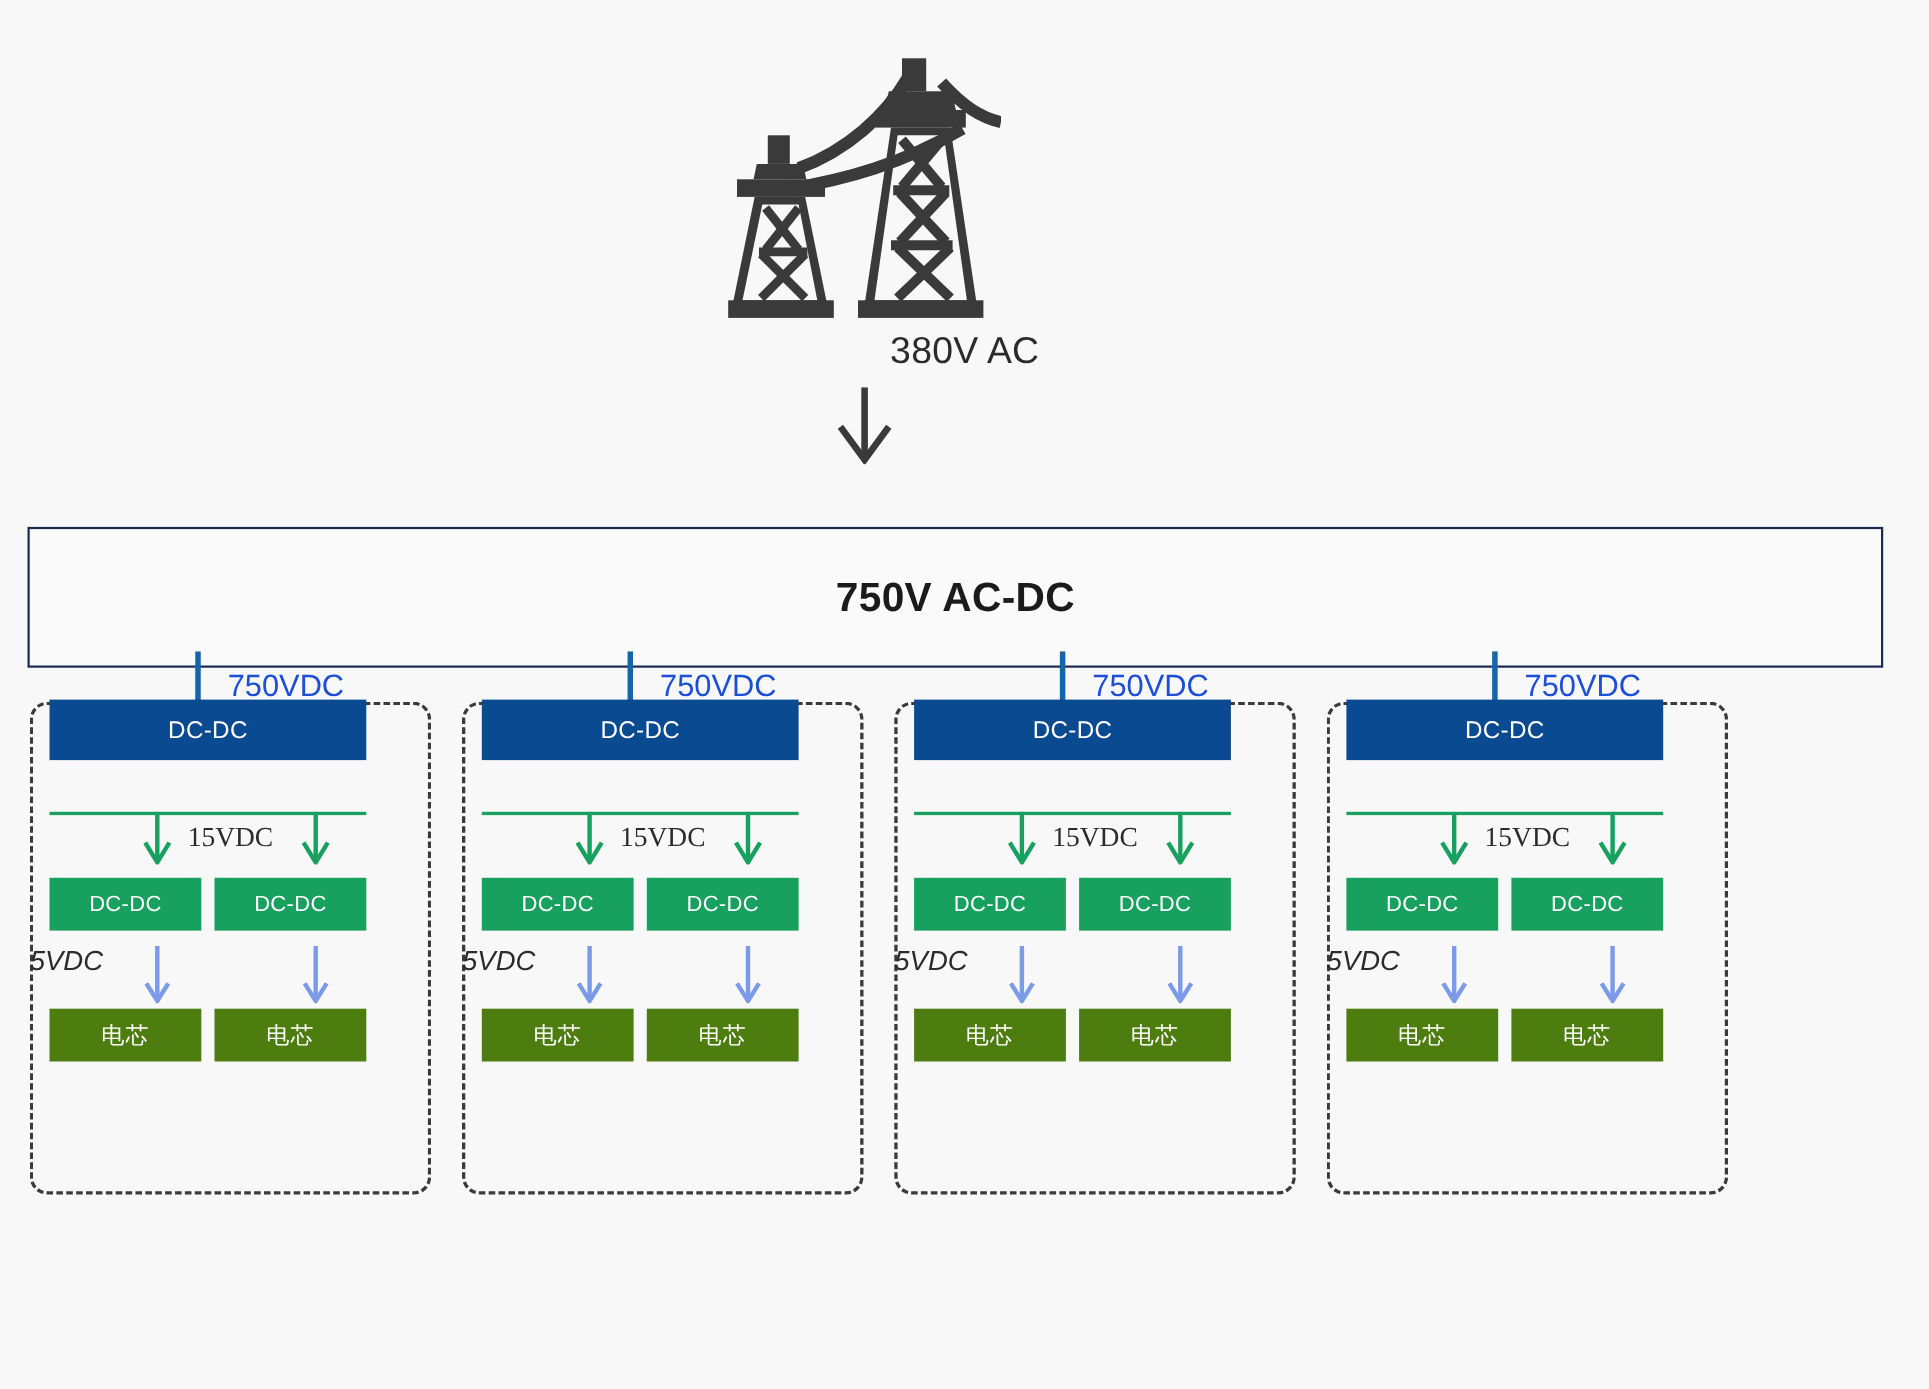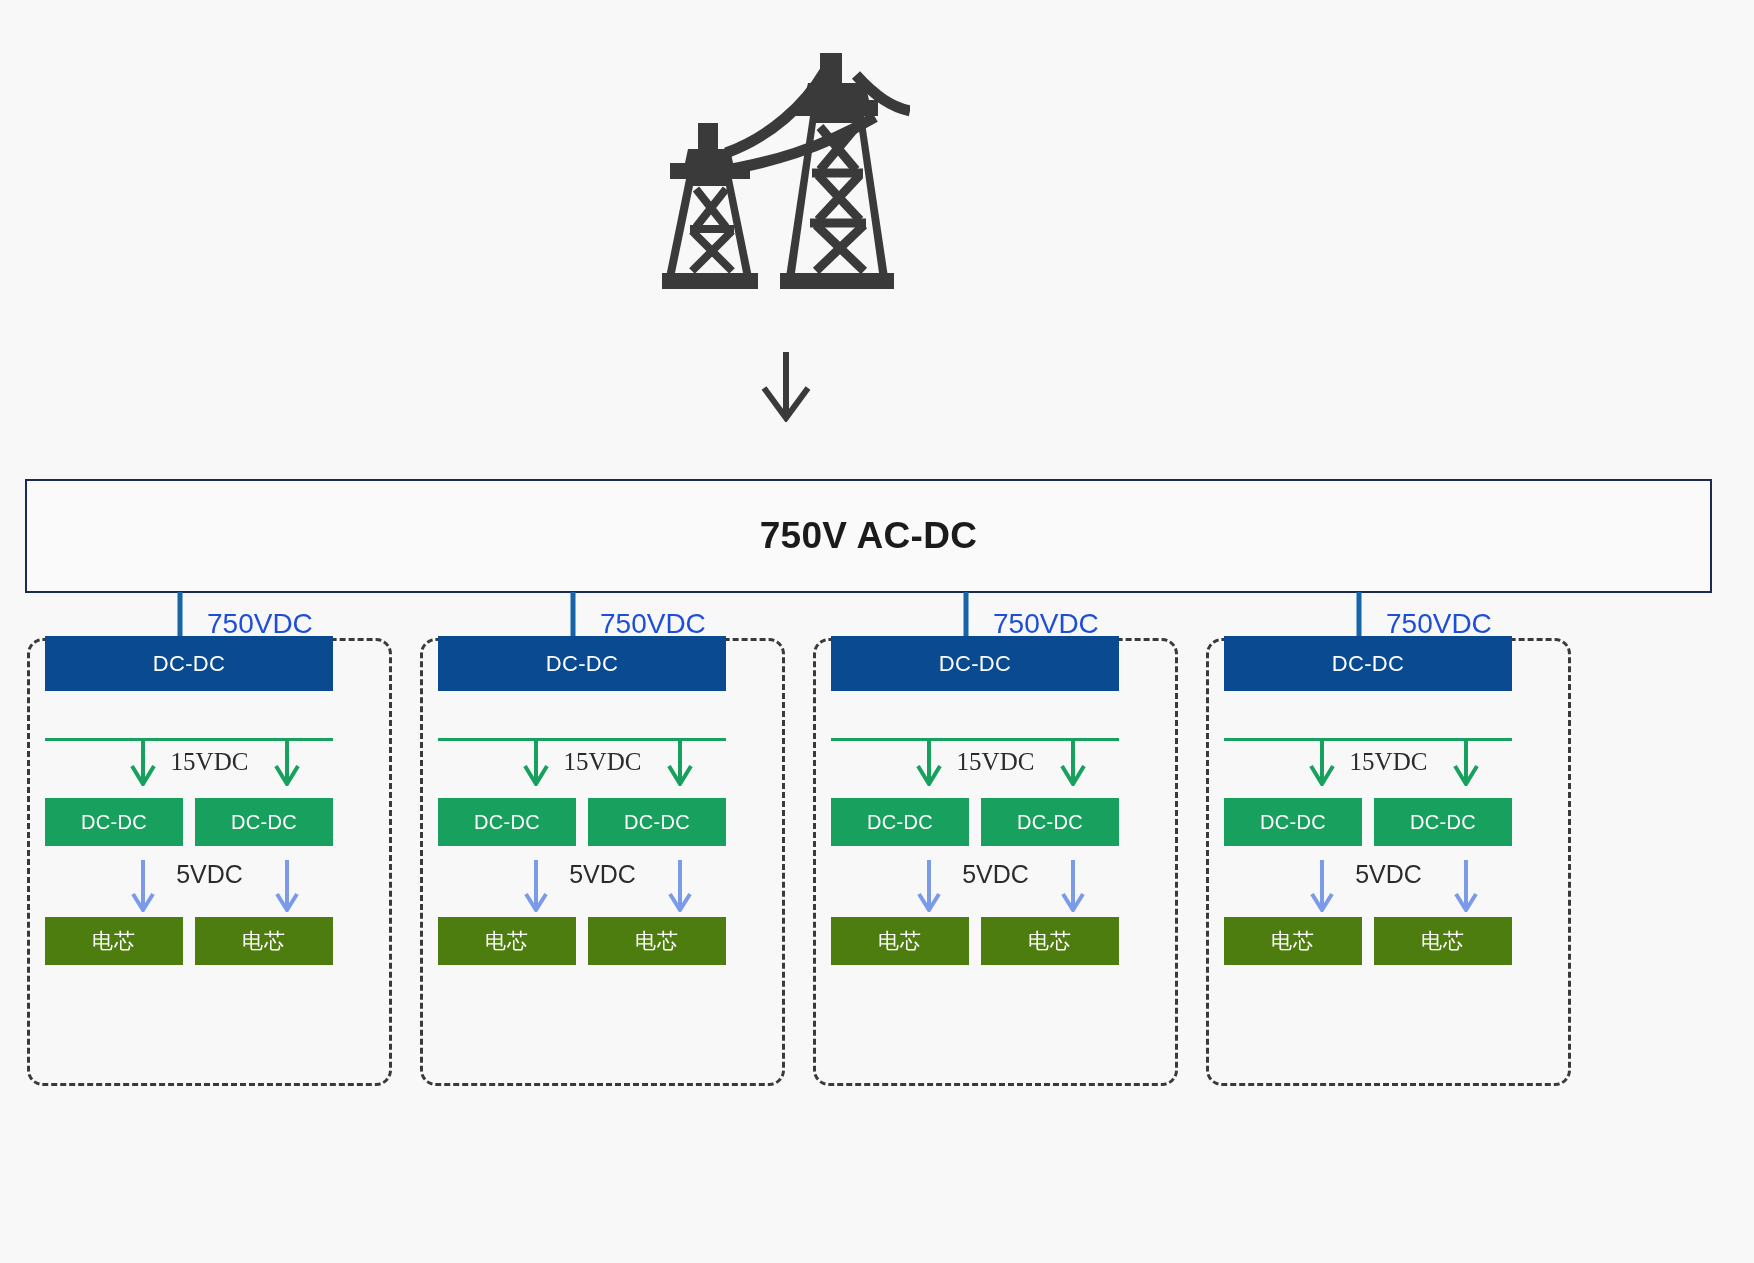--- a/index.html
+++ b/index.html
@@ -22,21 +22,21 @@
     text-align:center;
     font-size:34px;color:#2b2b2b;letter-spacing:.2px;
   }
 
   
   .feed-arrow{position:absolute;left:756px;top:352px;width:60px;height:70px;}
 
   
   .acdc-bar{
     position:absolute;left:25px;top:479px;
-    width:1687px;height:114px;
+    width:1687px;height:128px;
     background:#fafafa;
     border:2px solid #1b2a52;
     box-sizing:border-box;
     display:flex;align-items:center;justify-content:center;
   }
   .acdc-bar .acdc-title{
     font-size:37px;font-weight:bold;color:#1b1b1b;letter-spacing:.3px;
   }
 
   
@@ -98,22 +98,22 @@
     font-size:20px;letter-spacing:.3px;
   }
   .dcdc-green.g1{left:18px;}
   .dcdc-green.g2{left:168px;}
 
   
   .cell-arrow{position:absolute;width:24px;height:52px;top:268px;}
   .cell-arrow.c1{left:104px;}
   .cell-arrow.c2{left:248px;}
   .low-label{
-    position:absolute;left:0;top:268px;width:365px;text-align:center;
-    font-size:25px;color:#2b2b2b;pointer-events:none;
+    position:absolute;left:0;top:268px;width:365px;text-align:left;
+    font-size:25px;color:#2b2b2b;pointer-events:none;font-style:italic;
   }
 
   
   .cell-box{
     position:absolute;top:325px;
     width:138px;height:48px;
     background:#4d7c0f;color:#ffffff;
     display:flex;align-items:center;justify-content:center;
     font-size:21px;letter-spacing:1px;
     font-family:"DejaVu Sans","Liberation Sans",sans-serif;
@@ -162,20 +162,21 @@
         </g>
         <rect x="2" y="228" width="96" height="16"></rect>
 
         <path d="M 66,108 C 110,92 145,60 165,26" stroke="#3a3a3a" stroke-width="11" fill="none"></path>
         <path d="M 55,127 C 110,118 160,104 215,72" stroke="#3a3a3a" stroke-width="11" fill="none"></path>
         <path d="M 196,30 C 216,52 232,62 250,66" stroke="#3a3a3a" stroke-width="11" fill="none"></path>
       </g>
     </svg>
   </div>
 
+  <div class="source-label">380V AC</div>
 
   <div class="feed-arrow">
     <svg viewBox="0 0 60 70" width="60" height="70" aria-hidden="true">
       <line x1="30" y1="0" x2="30" y2="62" stroke="#3a3a3a" stroke-width="6"></line>
       <polyline points="8,36 30,66 52,36" fill="none" stroke="#3a3a3a" stroke-width="6"></polyline>
     </svg>
   </div>
 
   <div class="acdc-bar">
     <span class="acdc-title">750V AC-DC</span>

